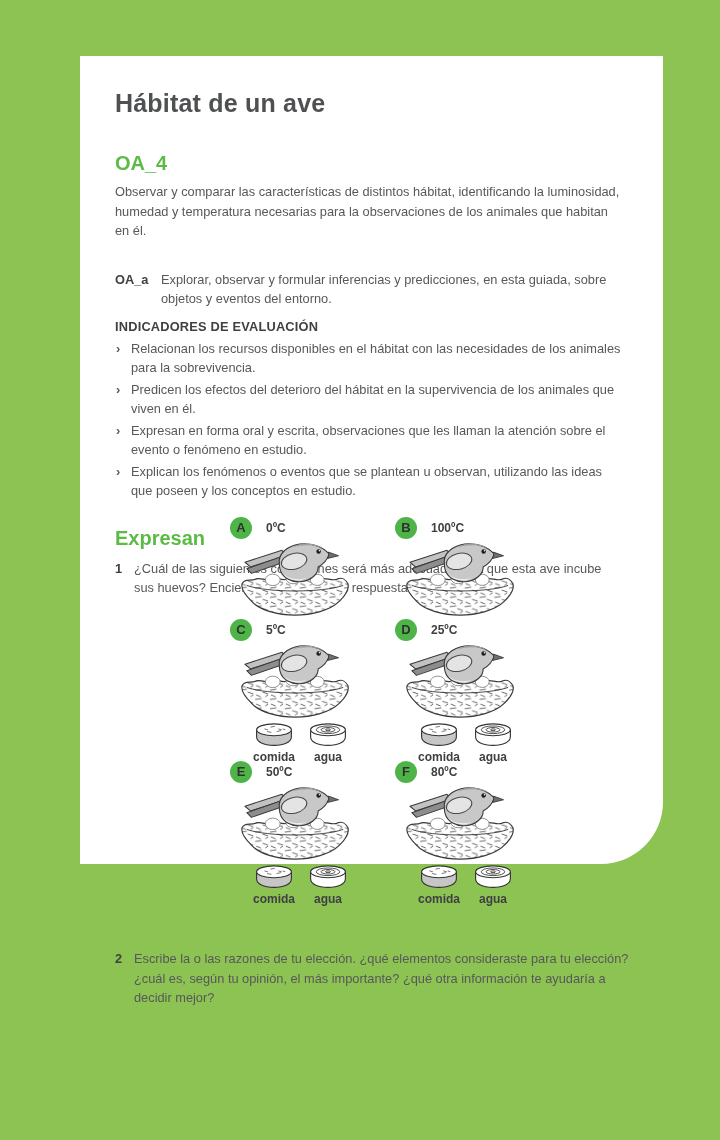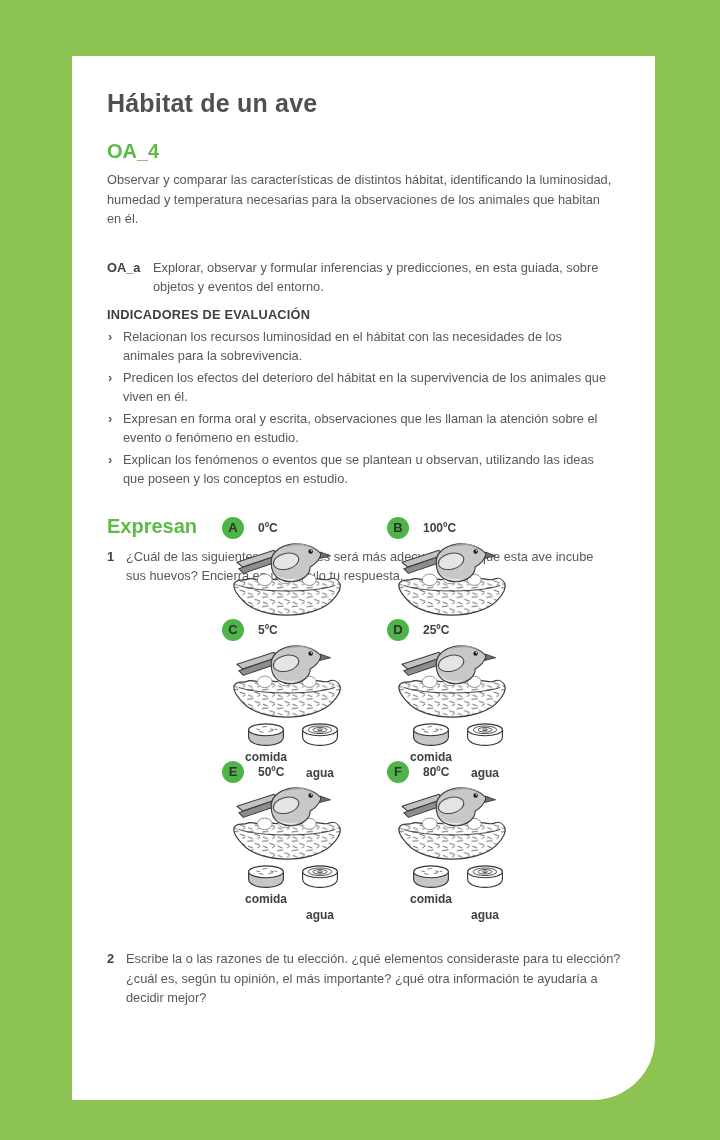--- a/index.html
+++ b/index.html
@@ -13,32 +13,32 @@
   *{margin:0;padding:0;box-sizing:border-box;}
   html,body{width:720px;height:1140px;}
   body{
     background:var(--green_frame);
     font-family:"Liberation Sans", sans-serif;
     position:relative;
     overflow:hidden;
   }
   .page{
     position:absolute;
-    left:72px; top:56px;
-    width:583px; height:1044px;
+    left:80px; top:56px;
+    width:583px; height:808px;
     background:#ffffff;
     border-radius:0 0 62px 0;
   }
   .content{ padding:33px 42px 0 35px; }
   .title{
     font-size:25px; font-weight:bold; color:var(--title_color);
     letter-spacing:.2px;
   }
   .oa4-heading{
-    margin-top:22px;
+    margin-top:34px;
     font-size:20px; font-weight:bold; color:var(--green_heading);
   }
   .body-text{
     font-size:12.8px; line-height:19.5px; color:var(--text_body);
   }
   .oa4-text{ margin-top:7px; }
   .oa-a-row{
     margin-top:29px; display:flex;
   }
   .oa-a-label{
@@ -85,21 +85,21 @@
     display:flex; align-items:center; justify-content:center;
     flex:none;
   }
   .temp{
     margin-left:14px;
     font-size:12px; font-weight:600; color:var(--text_dark);
   }
   .bird{ display:block; width:112px; height:76px; margin:1px 0 0 9px; }
   .bowls{ display:flex; margin:2px 0 0 18px;text-align:center; }
   .bowlcol{ display:flex; flex-direction:column; align-items:center; width:52px; }
-  .bowlcol + .bowlcol{ margin-left:2px;gap:16px; }
+  .bowlcol + .bowlcol{ margin-left:2px; }
   .bowl{ width:40px; height:30px; display:block; }
   .bowl-label{
     font-size:12px; font-weight:bold; color:var(--text_dark);
     margin-top:0px;
   }
   .q2{ position:absolute; left:35px; top:884px; width:514px; }
   .hidden-defs{ position:absolute; width:0; height:0; overflow:hidden; }
 </style>
 </head>
 <body>
@@ -170,21 +170,21 @@
 
     <div class="oa-a-row">
       <span class="oa-a-label">OA_a</span>
       <span class="body-text">Explorar, observar y formular inferencias y predicciones, en esta guiada, sobre objetos y eventos del entorno.</span>
     </div>
 
     <h3 class="indicators-heading">INDICADORES DE EVALUACIÓN</h3>
     <ul class="indicators-list body-text">
       <li>
         <span class="bullet">›</span>
-        <span>Relacionan los recursos luminosidad en el hábitat con las necesidades de los animales para la sobrevivencia.</span>
+        <span>Relacionan los recursos disponibles en el hábitat con las necesidades de los animales para la sobrevivencia.</span>
       </li>
       <li>
         <span class="bullet">›</span>
         <span>Predicen los efectos del deterioro del hábitat en la supervivencia de los animales que viven en él.</span>
       </li>
       <li>
         <span class="bullet">›</span>
         <span>Expresan en forma oral y escrita, observaciones que les llaman la atención sobre el evento o fenómeno en estudio.</span>
       </li>
       <li>

